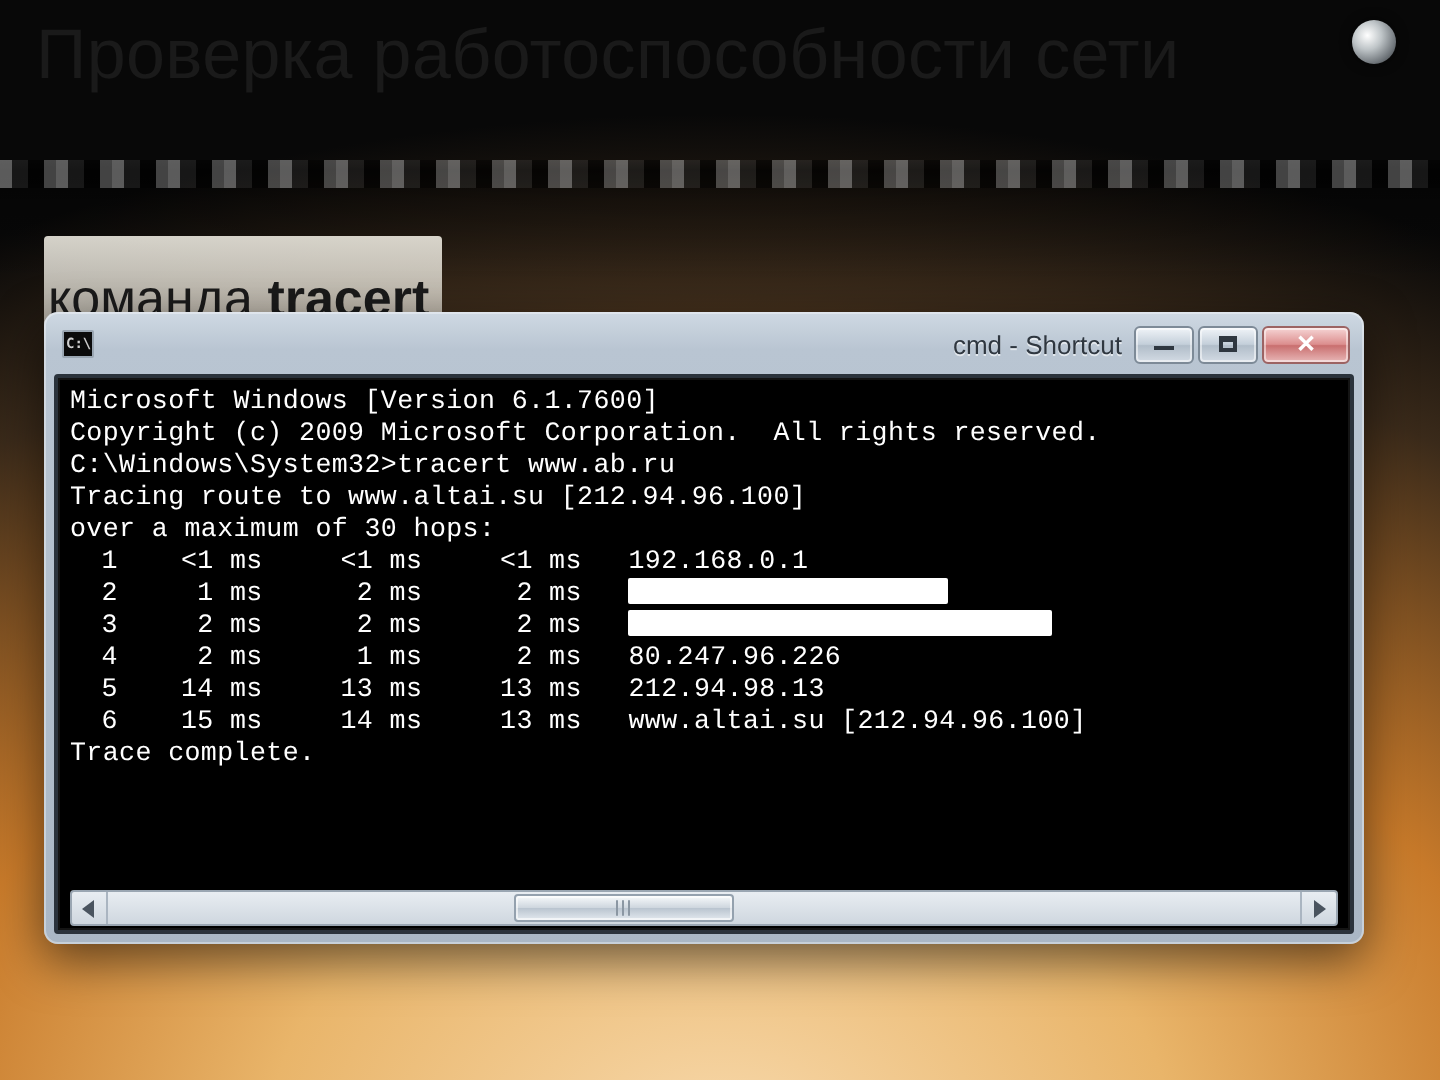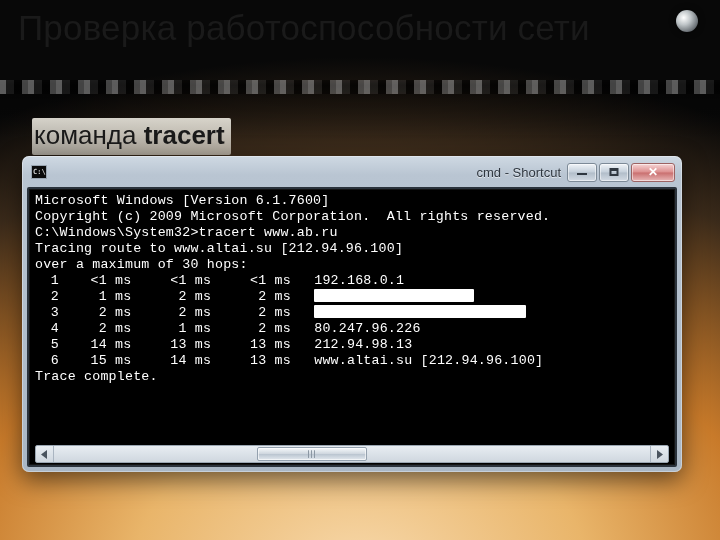--- a/index.html
+++ b/index.html
@@ -47,26 +47,26 @@
     position: absolute;
     left: 18px;
     top: 8px;
     font-size: 35px;
     color: #1a1a1a;
     font-weight: 400;
     letter-spacing: 0.2px;
   }
   .subtitle {
     position: absolute;
-    left: 32px;
+    left: 22px;
     top: 118px;
     font-size: 26px;
     color: #1a1a1a;
     background: linear-gradient(to bottom, rgba(248,245,235,0.85), rgba(248,245,235,0.6));
-    padding: 2px 6px 4px 2px;
+    padding: 16px 6px 4px 2px;
     border-radius: 2px;
   }
   .subtitle b { font-weight: 700; }
 
   
   .win {
     position: absolute;
     left: 22px;
     top: 156px;
     width: 660px;

